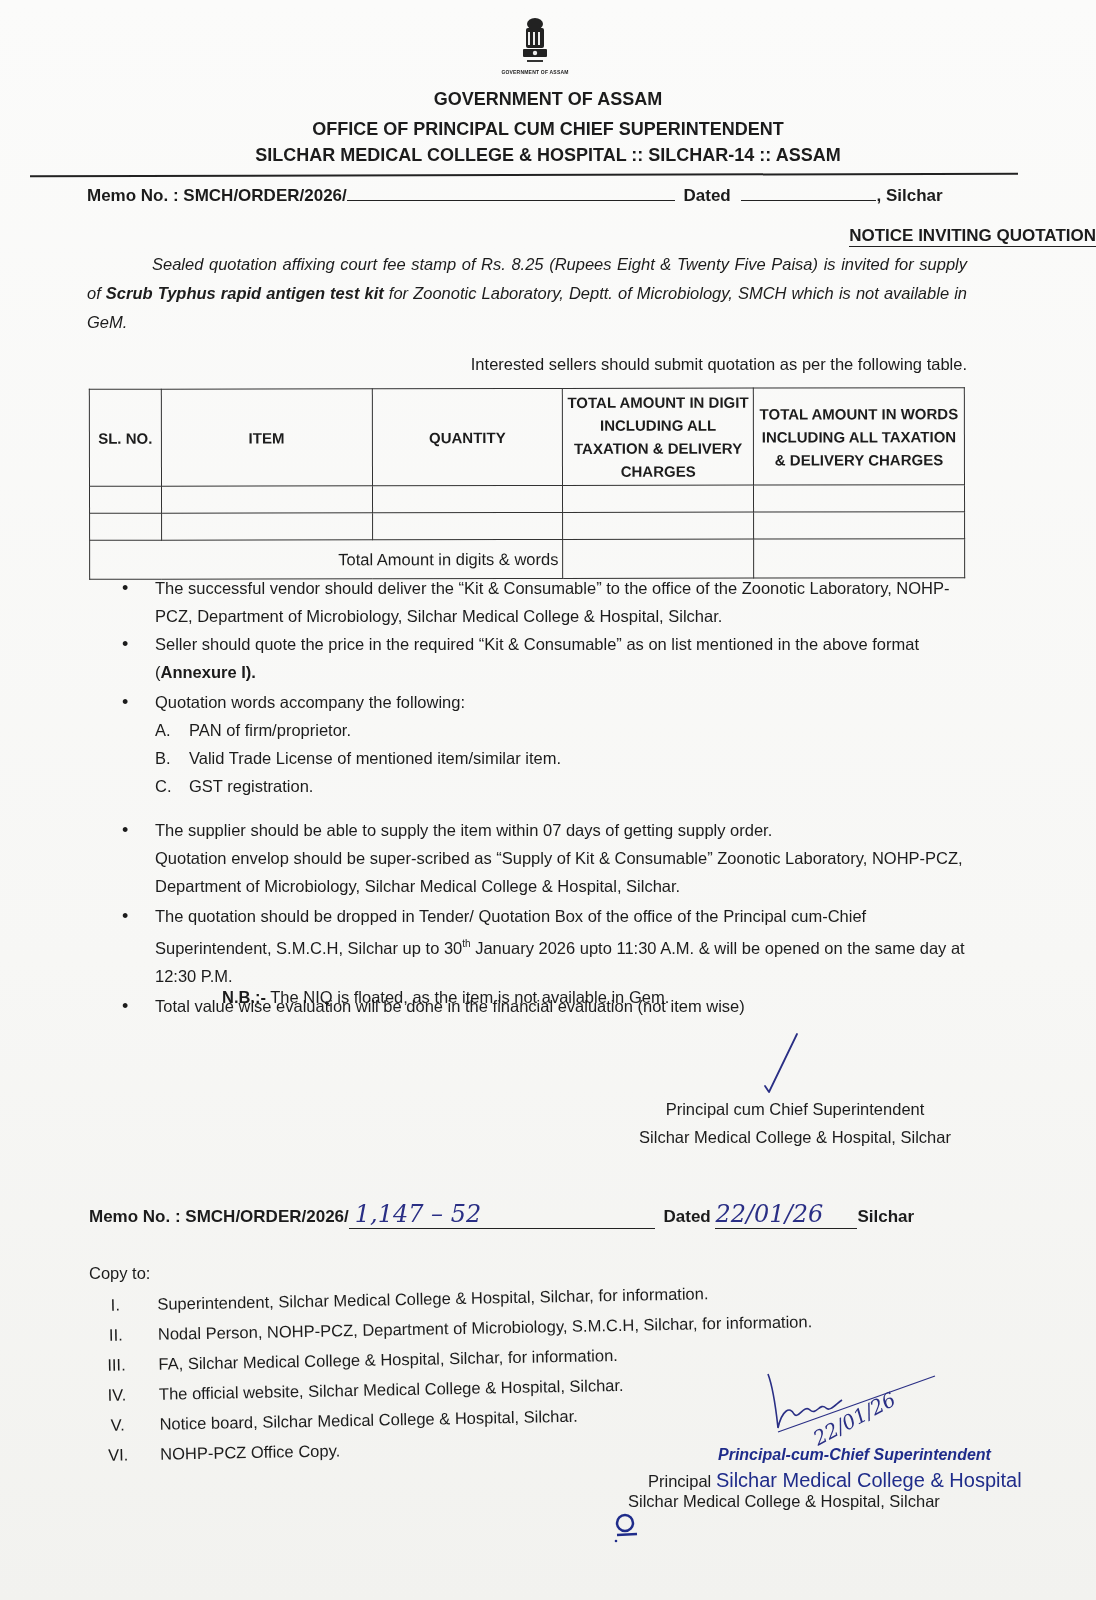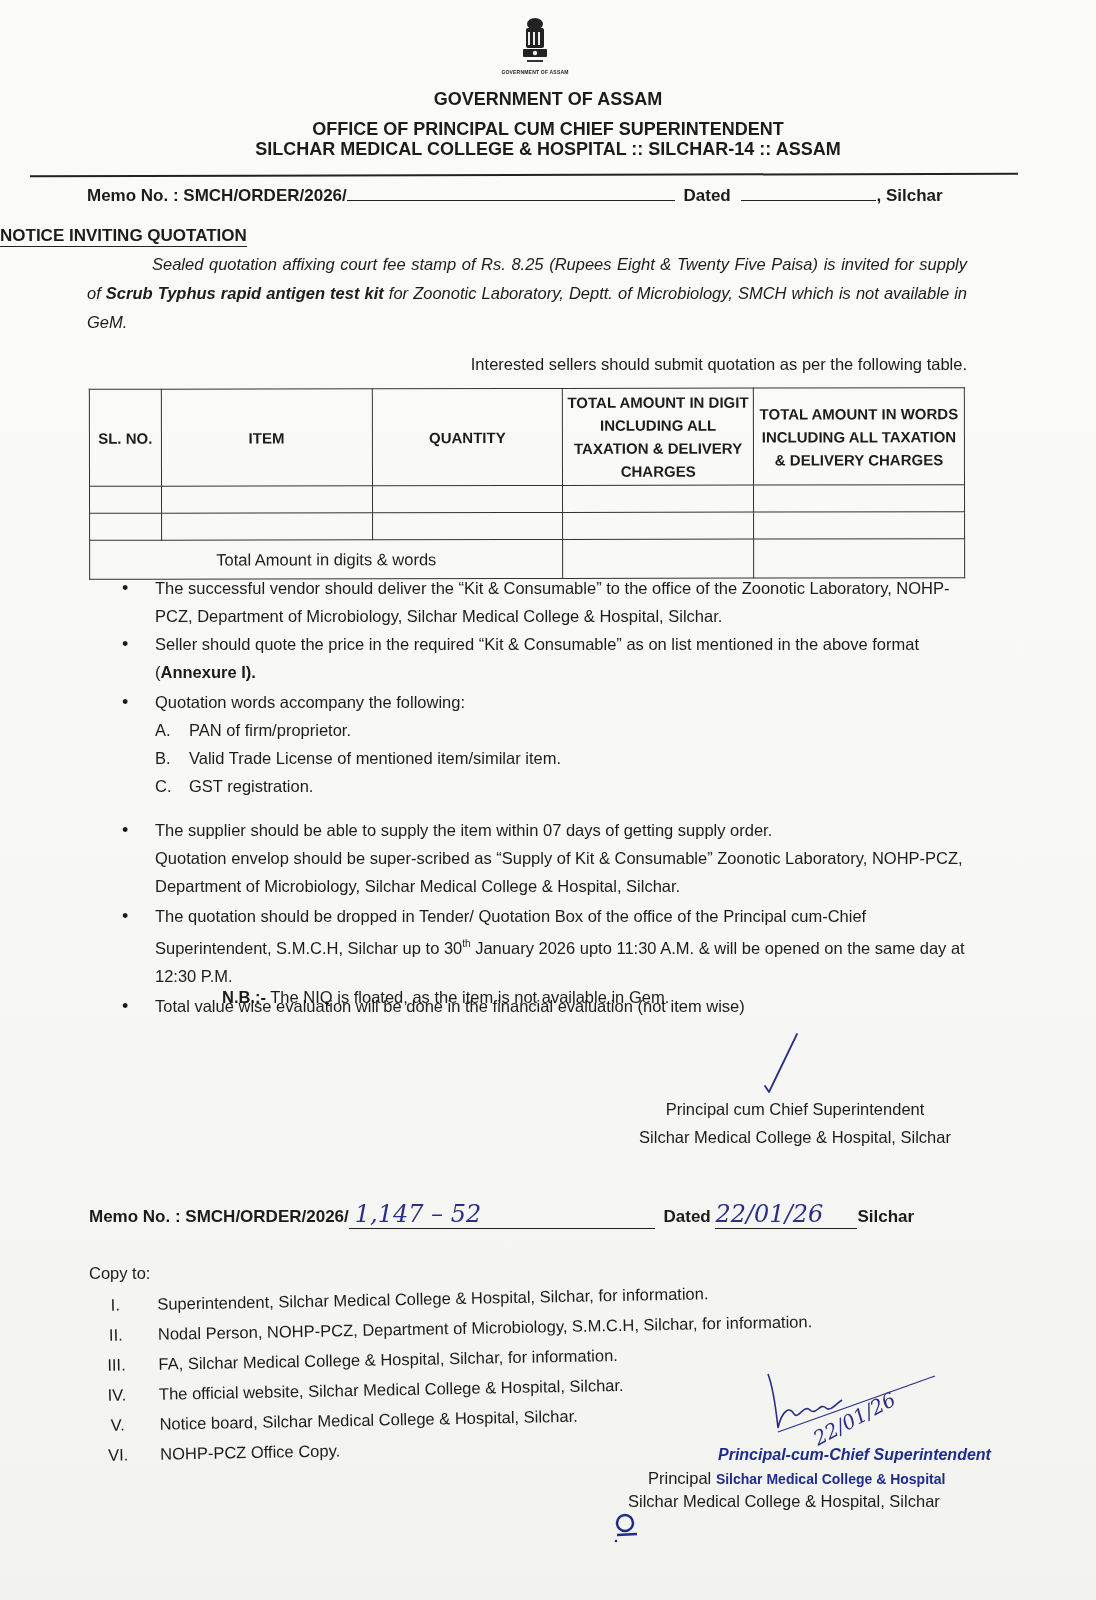--- a/index.html
+++ b/index.html
@@ -11,58 +11,58 @@
     position: absolute; left: 0; top: 0; width: 1096px; height: 1600px;
     background: linear-gradient(180deg, #fbfbfa 0%, #f7f7f5 60%, #f2f2ef 100%);
   }
   .abs { position: absolute; }
   .emblem { left: 500px; top: 16px; width: 70px; height: 70px; text-align: center; }
   .emblem svg { display: block; margin: 0 auto; }
   .emblem-caption { font-size: 5px; font-weight: bold; letter-spacing: 0.2px; white-space: nowrap; margin-top: 1px; }
   .hdr { left: 0; width: 1096px; text-align: center; font-weight: bold; font-size: 18px; }
   .hdr1 { top: 89px; }
   .hdr2 { top: 119px; }
-  .hdr3 { top: 139px; }
+  .hdr3 { top: 145px; }
   .rule { left: 30px; width: 988px; top: 174px; height: 2px; background: #222; transform: rotate(-0.15deg); }
   .memo { left: 87px; top: 186px; font-size: 17px; font-weight: bold; white-space: nowrap; }
   .blank { display: inline-block; border-bottom: 1.5px solid #222; vertical-align: baseline; height: 14px; }
-  .title { left: 0; width: 1096px; top: 226px; text-align: left; font-size: 17px; font-weight: bold; }
+  .title { left: 0; width: 1096px; top: 226px; text-align: right; font-size: 17px; font-weight: bold; }
   .title span { border-bottom: 1.5px solid #222; padding-bottom: 1px; }
   .para { left: 87px; width: 880px; font-size: 16.5px; line-height: 29px; }
   .p1 { top: 250px; text-indent: 65px; text-align: justify; font-style: italic; }
   .p2 { top: 350px; text-align: right; }
   table.q {
     position: absolute; left: 89px; top: 388px; width: 876px; border-collapse: collapse;
     font-size: 15px; font-weight: bold; transform: rotate(-0.1deg);
   }
   table.q td, table.q th { border: 1.3px solid #333; text-align: center; vertical-align: middle; padding: 2px 4px; }
   table.q th { height: 92px; line-height: 23px; font-weight: bold; }
   table.q tr.blank-row td { height: 22px; }
   table.q tr.total-row td { height: 34px; font-weight: normal; font-size: 16.5px; }
-  table.q td.total-label { text-align: center; }
+  table.q td.total-label { text-align: right; }
   ul.bullets { position: absolute; left: 120px; top: 572px; width: 850px; margin: 0; padding: 0; list-style: none; font-size: 16.5px; line-height: 28px; }
   ul.bullets > li { position: relative; padding-left: 35px; }
   ul.bullets > li::before { content: "\2022"; position: absolute; left: 2px; top: 0; font-size: 18px; }
   ol.sub { list-style: none; margin: 0; padding: 0; }
   ol.sub li { padding-left: 34px; position: relative; }
   ol.sub li .lbl { position: absolute; left: 0; }
   .li-block { display: block; }
   .nb { left: 222px; top: 988px; font-size: 16.5px; }
   .sig-stroke { left: 755px; top: 1030px; }
   .sig1 { left: 620px; top: 1095px; font-size: 16.5px; line-height: 28px; text-align: center; width: 350px; }
   .memo2 { left: 89px; top: 1200px; font-size: 17px; font-weight: bold; white-space: nowrap; }
   .hand { font-family: "DejaVu Serif", serif; font-style: italic; font-weight: normal; color: #2a2f85; font-size: 24px; }
   .copyto { left: 89px; top: 1264px; font-size: 16.5px; }
   ol.copies { position: absolute; left: 95px; top: 1290px; margin: 0; padding: 0; list-style: none; font-size: 16.5px; line-height: 30px; transform: rotate(-1.1deg); transform-origin: left top; }
   ol.copies li { position: relative; padding-left: 62px; }
   ol.copies li .lbl { position: absolute; left: 0; width: 40px; text-align: center; }
   .stamp-sig { left: 760px; top: 1370px; }
   .stamp1 { left: 718px; top: 1446px; color: #1f2c8a; font-style: italic; font-weight: bold; font-size: 16px; white-space: nowrap; }
   .stamp2 { left: 648px; top: 1469px; font-size: 16.5px; white-space: nowrap; }
-  .stamp2 .blue { color: #1f2c8a; font-weight: bold; font-size: 14px; }
+  .stamp2 .blue { color: #1f2c8a; font-weight: normal; font-size: 20px; }
   .stamp3 { left: 628px; top: 1492px; font-size: 16.5px; white-space: nowrap; }
   .initial { left: 612px; top: 1510px; }
 </style>
 </head>
 <body>
 
 <div class="page">
 
   <div class="abs emblem">
     <svg width="36" height="52" viewBox="0 0 36 52">

